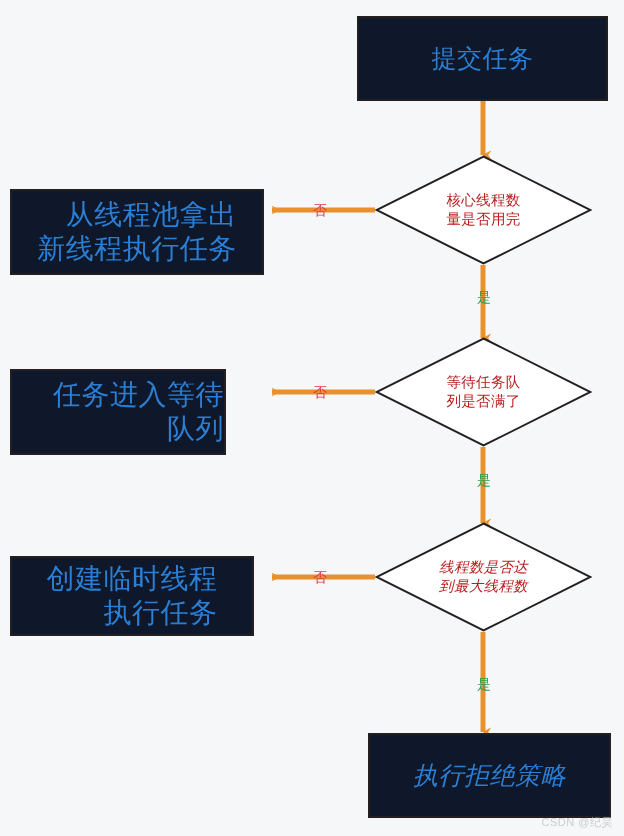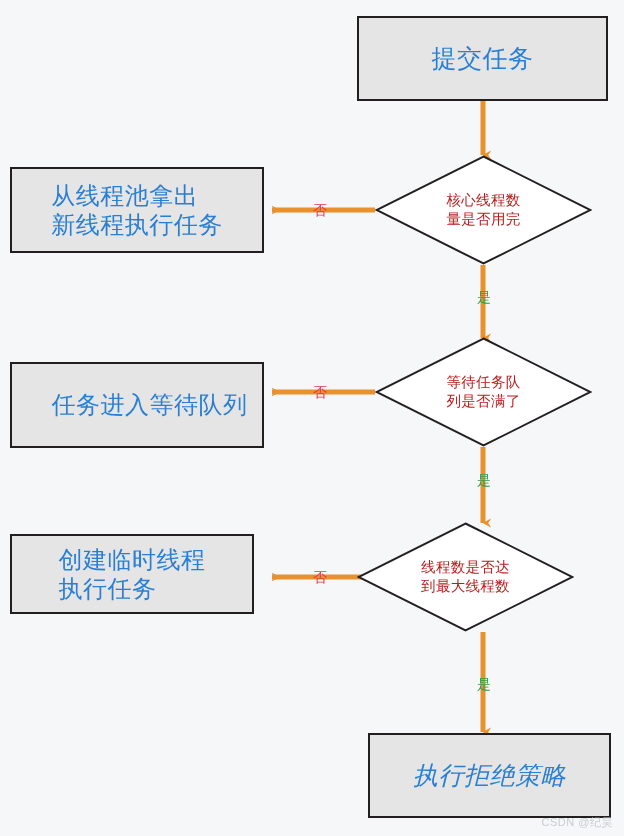--- a/index.html
+++ b/index.html
@@ -19,33 +19,33 @@
     position: absolute;
     left: 0;
     top: 0;
     width: 624px;
     height: 836px;
   }
   
   .proc {
     position: absolute;
     box-sizing: border-box;
-    background: #e5e5e5;
+    background: #0f172a;
     border: 2px solid #231f20;
     display: flex;
     align-items: center;
     justify-content: center;
-    text-align: left;
+    text-align: right;
     color: #2a7fd4;
     line-height: 1.22;
     white-space: pre-line;
     letter-spacing: 0.5px;
   }
   .proc-big { font-size: 25px; }
-  .proc-mid { font-size: 24px; }
+  .proc-mid { font-size: 28px; margin-top: 22px; }
 
   
   .decision {
     position: absolute;
   }
   .decision svg {
     position: absolute;
     left: 0;
     top: 0;
     display: block;
@@ -129,21 +129,21 @@
     <line x1="375" y1="577" x2="272" y2="577" stroke="#e8912d" stroke-width="5" marker-end="url(#ar-left)"></line>
 
     <line x1="483" y1="632" x2="483" y2="732" stroke="#e8912d" stroke-width="5" marker-end="url(#ar-down)"></line>
   </svg>
 
   <div class="proc proc-big" style="left:357px; top:16px; width:251px; height:85px;">提交任务</div>
 
   <div class="proc proc-mid" style="left:10px; top:167px; width:254px; height:86px;">从线程池拿出
 新线程执行任务</div>
 
-  <div class="proc proc-mid" style="left:10px; top:362px; width:254px; height:86px;padding-left:25px;">任务进入等待队列</div>
+  <div class="proc proc-mid" style="left:10px; top:347px; width:216px; height:86px;padding-left:25px;">任务进入等待队列</div>
 
   <div class="proc proc-mid" style="left:10px; top:534px; width:244px; height:80px;">创建临时线程
 执行任务</div>
 
   <div class="proc proc-big" style="left:368px; top:733px; width:243px; height:85px;font-style:italic;">执行拒绝策略</div>
 
   <div class="decision" style="left:375px; top:155px; width:217px; height:110px;">
     <svg width="217" height="110" viewBox="0 0 217 110" xmlns="http://www.w3.org/2000/svg">
       <polygon points="108.5,1.5 215.5,55 108.5,108.5 1.5,55" fill="#ffffff" stroke="#231f20" stroke-width="2"></polygon>
     </svg>
@@ -152,21 +152,21 @@
   </div>
 
   <div class="decision" style="left:375px; top:337px; width:217px; height:110px;">
     <svg width="217" height="110" viewBox="0 0 217 110" xmlns="http://www.w3.org/2000/svg">
       <polygon points="108.5,1.5 215.5,55 108.5,108.5 1.5,55" fill="#ffffff" stroke="#231f20" stroke-width="2"></polygon>
     </svg>
     <div class="dtext">等待任务队
 列是否满了</div>
   </div>
 
-  <div class="decision" style="left:357px; top:522px; width:217px; height:110px;">
+  <div class="decision" style="left:375px; top:522px; width:217px; height:110px;font-style:italic;">
     <svg width="217" height="110" viewBox="0 0 217 110" xmlns="http://www.w3.org/2000/svg">
       <polygon points="108.5,1.5 215.5,55 108.5,108.5 1.5,55" fill="#ffffff" stroke="#231f20" stroke-width="2"></polygon>
     </svg>
     <div class="dtext">线程数是否达
 到最大线程数</div>
   </div>
 
   <div class="elabel elabel-no" style="left:313px; top:203px;">否</div>
 
   <div class="elabel elabel-yes" style="left:477px; top:290px;">是</div>

